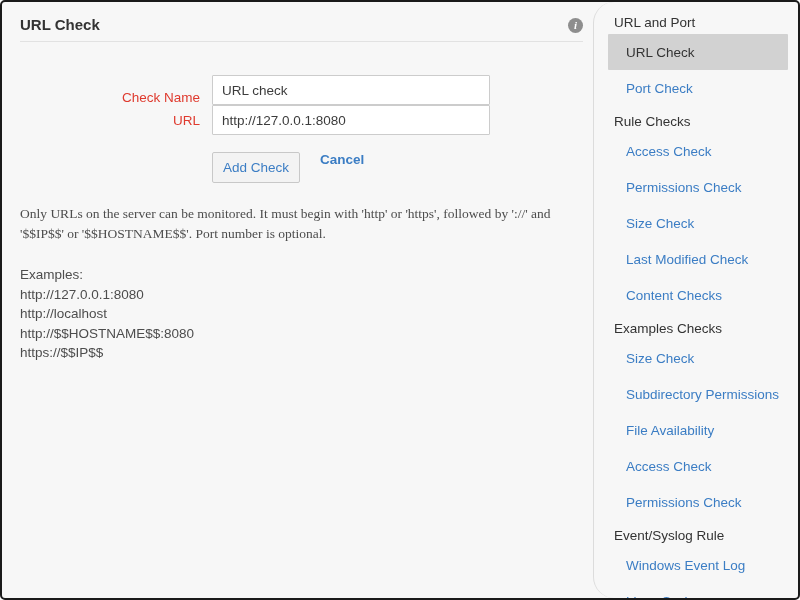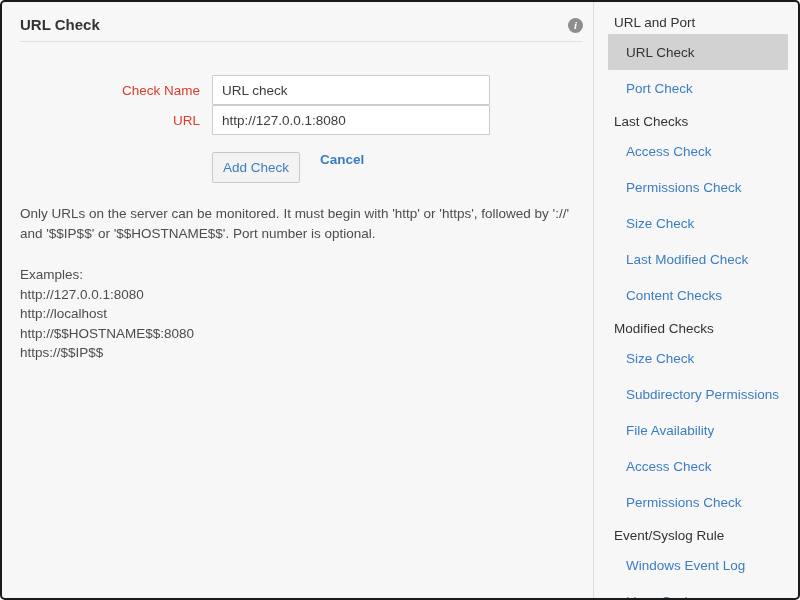--- a/index.html
+++ b/index.html
@@ -37,21 +37,21 @@
     font-family: "Liberation Serif", serif;
     font-weight: bold; font-style: italic;
     font-size: 11px; line-height: 15px;
     text-align: center;
     cursor: pointer;
     user-select: none;
   }
   .form-row {
     display: flex; align-items: center;
   }
-  .form-row.first { margin-top: 33px; }
+  .form-row.first { margin-top: 33px; align-items: flex-end; }
   .form-row.second { }
   .field-label {
     flex: 0 0 198px;
     margin-right: 12px;
     text-align: right;
     font-size: 13.5px;
     color: var(--label_red, #df3a2e);
   }
   .text-input {
     width: 278px; height: 30px;
@@ -84,34 +84,36 @@
     text-decoration: none;
     cursor: pointer;
     font-weight: bold;
   }
   .description {
     margin: 21px 8px 0 18px;
     max-width: 578px;
     font-size: 13.5px;
     line-height: 20px;
     color: #4d4d4d;
+    font-family: Liberation Serif, serif;
   }
   .examples {
     margin: 21px 8px 16px 18px;
     font-size: 13.5px;
     line-height: 19.5px;
     color: #4d4d4d;
   }
   
   .sidebar {
     flex: 1;
     border-left: 1px solid #dcdcdc;
     padding: 5px 10px 0 14px;
     font-size: 13.5px;
     overflow: hidden;
+    border-radius: 21px;
   }
   .nav-heading {
     padding: 7px 0 3px 6px;
     line-height: 17px;
     color: #333333;
   }
   .nav-item {
     padding: 10px 0 9px 18px;
     line-height: 17px;
     color: var(--accent_blue, #3b7dc4);
@@ -161,28 +163,28 @@
     </div>
 
   </div>
 
   <div class="sidebar">
 
     <div class="nav-heading">URL and Port</div>
     <div class="nav-item selected">URL Check</div>
     <div class="nav-item">Port Check</div>
 
-    <div class="nav-heading">Last Checks</div>
+    <div class="nav-heading">Rule Checks</div>
     <div class="nav-item">Access Check</div>
     <div class="nav-item">Permissions Check</div>
     <div class="nav-item">Size Check</div>
     <div class="nav-item">Last Modified Check</div>
     <div class="nav-item">Content Checks</div>
 
-    <div class="nav-heading">Modified Checks</div>
+    <div class="nav-heading">Examples Checks</div>
     <div class="nav-item">Size Check</div>
     <div class="nav-item">Subdirectory Permissions</div>
     <div class="nav-item">File Availability</div>
     <div class="nav-item">Access Check</div>
     <div class="nav-item">Permissions Check</div>
 
     <div class="nav-heading">Event/Syslog Rule</div>
     <div class="nav-item">Windows Event Log</div>
     <div class="nav-item">Linux Syslog</div>
 

